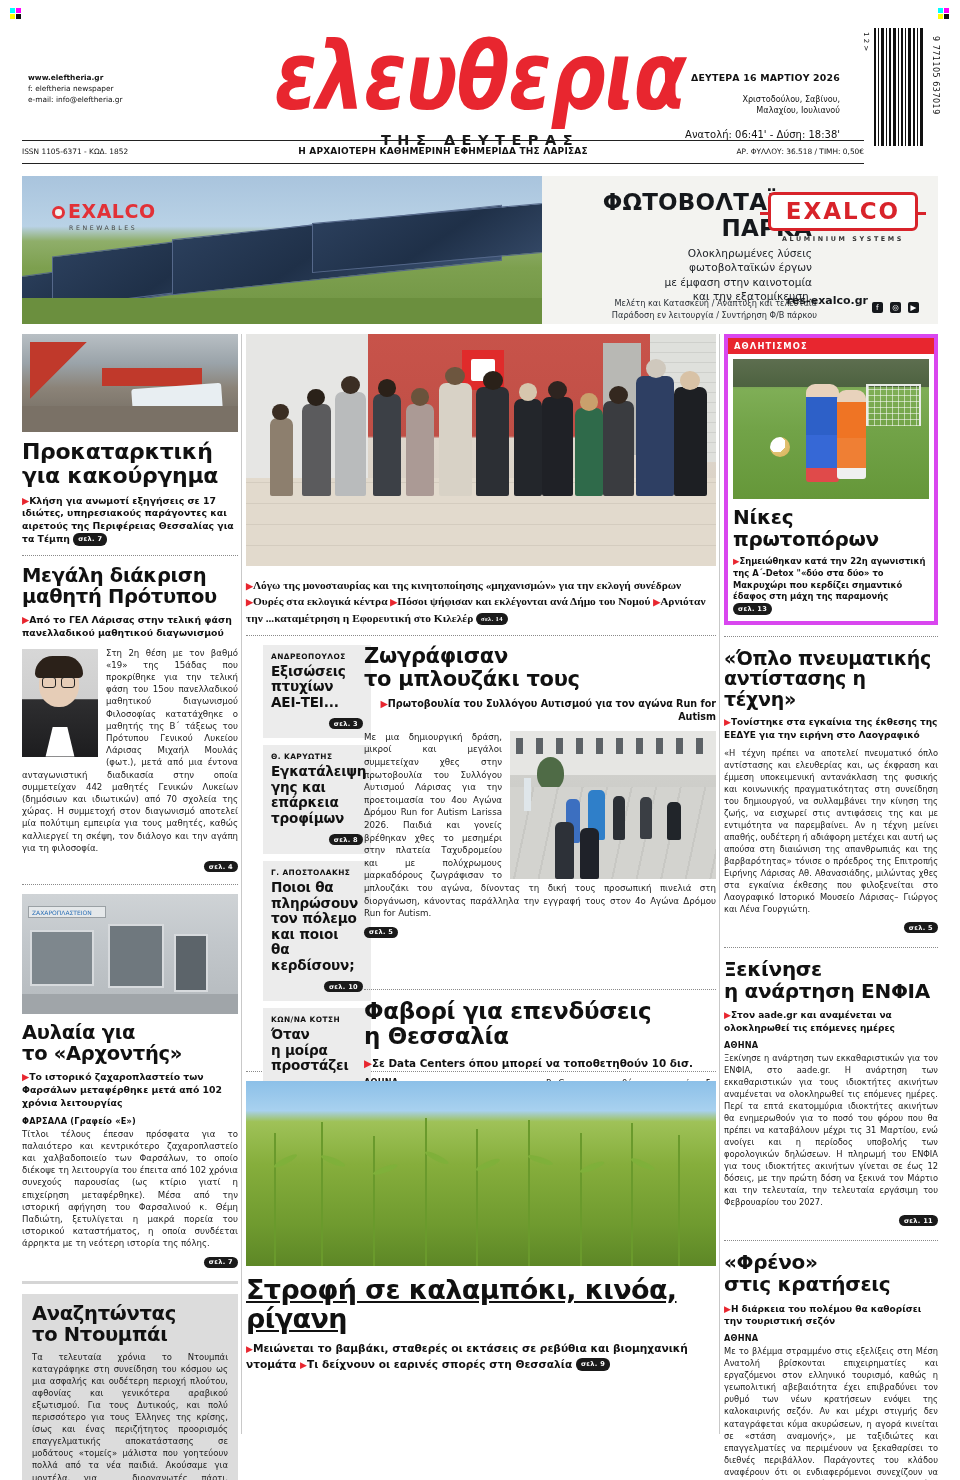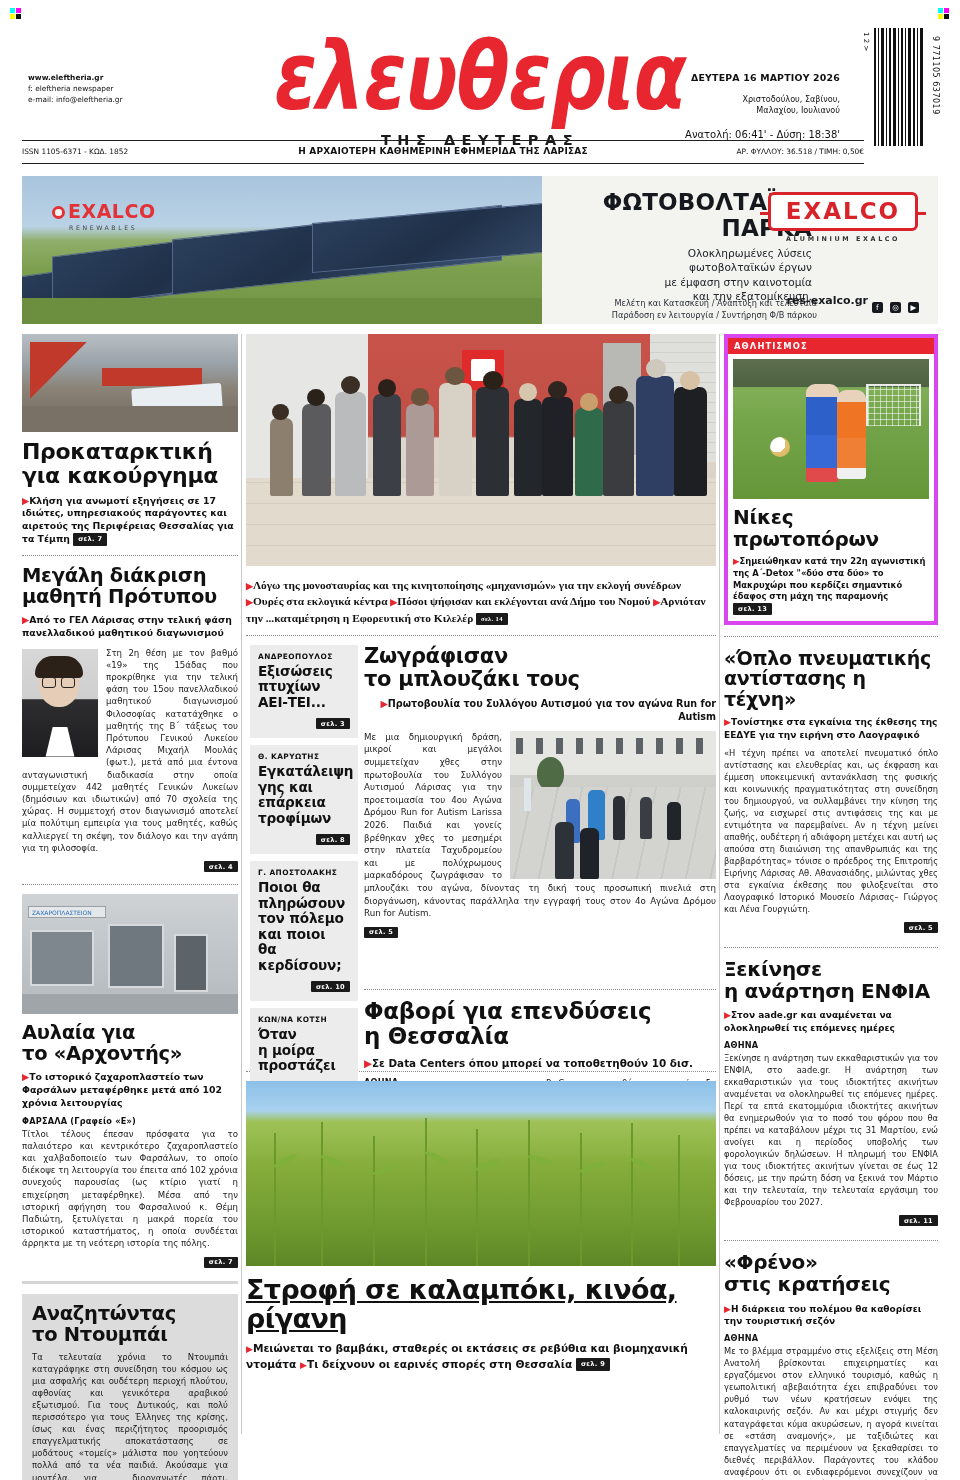--- a/index.html
+++ b/index.html
@@ -130,21 +130,21 @@
 
   .vrule { position:absolute; width:1px; background:#c9c9c9; }
 
   
   .hl { font-weight:bold; color:#111; letter-spacing:-0.3px; line-height:1.08; }
   .dek { font-size:9.3px; line-height:1.38; color:#111; font-weight:600; }
   .body { font-size:8.6px; line-height:1.42; color:#1a1a1a; text-align:justify; }
   .kicker { font-size:8.2px; font-weight:bold; color:#111; letter-spacing:.2px; }
   .pagetag {
     display:inline-block; background:#1a1a1a; color:#fff; font-size:6.6px;
-    font-weight:bold; padding:1.5px 5px; letter-spacing:.3px; border-radius:1px;
+    font-weight:bold; padding:1.5px 5px; letter-spacing:.3px; border-radius:6px;
     vertical-align:middle;
   }
   .dots { height:1px; border-top:1.4px dotted #8a8a8a; margin:9px 0; }
   .solid { height:3px; background:#d5d5d5; margin:10px 0; }
 
   .ph { background:#ccc; position:relative; overflow:hidden; }
 
   
   .ph-train {
     width:100%; height:98px;
@@ -336,21 +336,21 @@
     <div class="ad-body" style="white-space:pre-line">Ολοκληρωμένες λύσεις
 φωτοβολταϊκών έργων
 με έμφαση στην καινοτομία
 και την εξατομίκευση.</div>
     <div class="ad-foot" style="white-space:pre-line">Μελέτη και Κατασκευή / Ανάπτυξη και τελευταία
 Παράδοση εν λειτουργία / Συντήρηση Φ/Β πάρκου</div>
     <div class="ad-brand">
       <div class="brand-box">
         <div class="brand-text">EXALCO</div>
       </div>
-      <div class="brand-sub">ALUMINIUM EXALCO</div>
+      <div class="brand-sub">ALUMINIUM SYSTEMS</div>
     </div>
     <div class="ad-url">res-exalco.gr</div>
     <div class="ad-social">
       <span>f</span>
       <span>◎</span>
       <span>▶</span>
     </div>
   </div>
 
   <div class="cols">
@@ -477,21 +477,21 @@
           <span style="color:#e8262f; font-size:9px;">▶</span><span>Ουρές στα εκλογικά κέντρα</span>
           <span style="color:#e8262f; font-size:9px;">▶</span><span>Πόσοι ψήφισαν και εκλέγονται ανά Δήμο του Νομού</span>
           <span style="color:#e8262f; font-size:9px;">▶</span><span>Αρνιόταν την ...καταμέτρηση η Εφορευτική στο Κιλελέρ</span>
           <span class="pagetag">σελ. 14</span>
         </div>
       </div>
 
       <div class="dots"></div>
 
       <div style="position:relative; height:440px;">
-        <div style="position:absolute; left:4px; top:0; width:108px;">
+        <div style="position:absolute; left:17px; top:0; width:108px;">
           <div class="minib">
             <div class="auth">ΑΝΔΡΕΟΠΟΥΛΟΣ</div>
             <div class="t" style="white-space:pre-line;">Εξισώσεις
 πτυχίων
 ΑΕΙ-ΤΕΙ...</div>
             <div class="tagrow"><span class="pagetag">σελ. 3</span></div>
           </div>
           <div class="minib">
             <div class="auth">Θ. ΚΑΡΥΩΤΗΣ</div>
             <div class="t" style="white-space:pre-line;">Εγκατάλειψη

